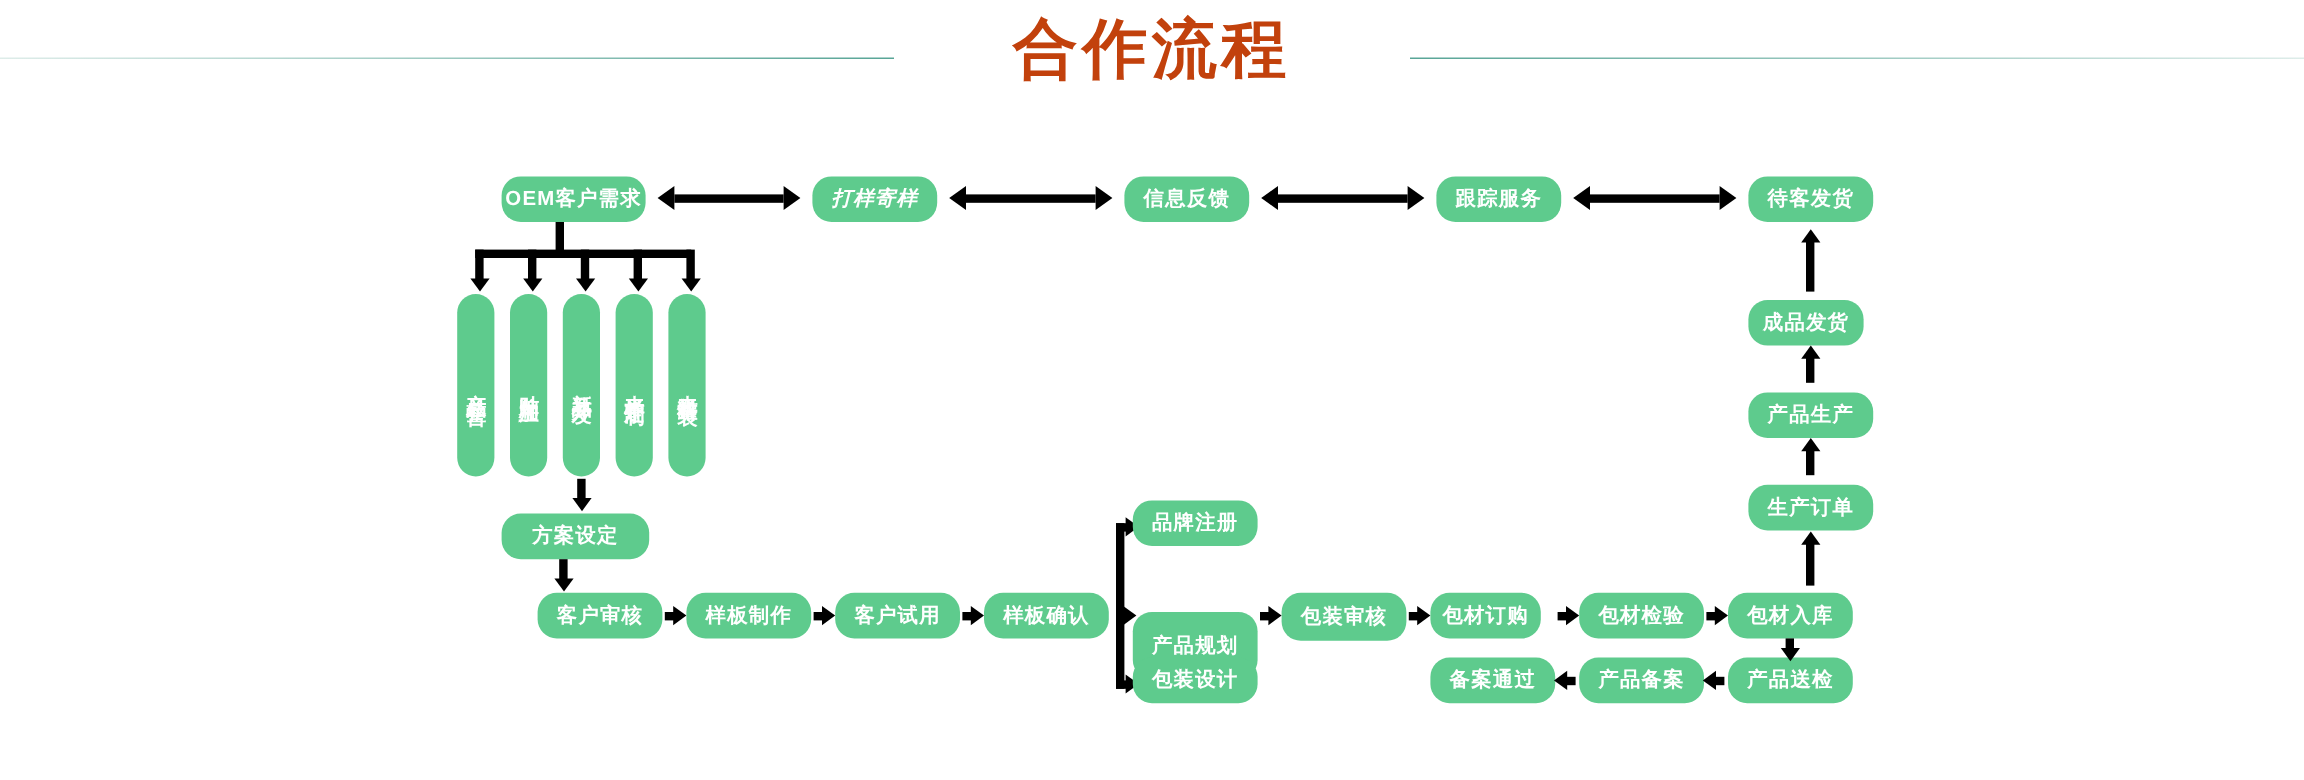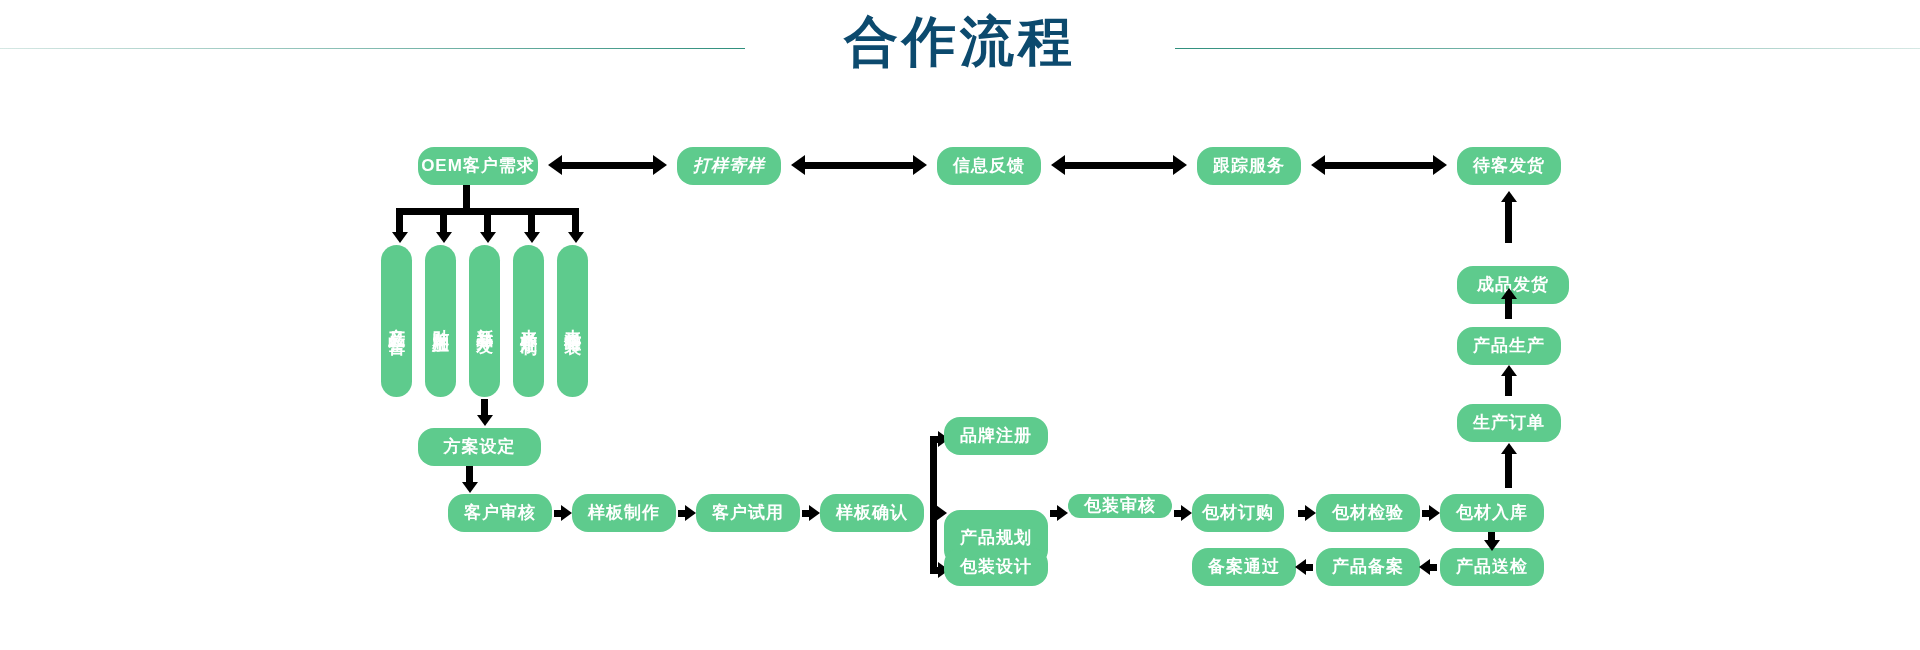--- a/index.html
+++ b/index.html
@@ -9,21 +9,21 @@
     font-family:"Liberation Sans","DejaVu Sans",sans-serif;
     overflow:hidden;
     position:relative;
   }
   #stage{position:relative;width:1920px;height:650px;}
 
   
   .hdr{position:absolute;left:0;top:0;width:1920px;height:120px;}
   .hdr-title{
     position:absolute;left:0;top:8px;width:1920px;text-align:center;
-    font-size:54px;font-weight:bold;color:#0c4a6e;letter-spacing:4px;
+    font-size:54px;font-weight:bold;color:#c2410c;letter-spacing:4px;
     line-height:66px;
   }
   .hdr-sub{
     position:absolute;left:0;top:82px;width:1920px;text-align:center;
     font-size:18px;font-weight:bold;color:#2aa44b;letter-spacing:6px;
   }
   .hdr-line{
     position:absolute;top:48px;height:1px;
     background:linear-gradient(to right,#2f8f7d,#bcd9d2);
   }
@@ -150,21 +150,21 @@
   <div>
     <div class="ar ar-shaft-v" style="left:466px;top:466px;height:18px;"></div>
     <div class="head head-d sm" style="left:462px;top:482px;"></div>
   </div>
 
   <div class="pill" style="left:448px;top:494px;width:104px;height:38px;">客户审核</div>
   <div class="pill" style="left:572px;top:494px;width:104px;height:38px;">样板制作</div>
   <div class="pill" style="left:696px;top:494px;width:104px;height:38px;">客户试用</div>
   <div class="pill" style="left:820px;top:494px;width:104px;height:38px;">样板确认</div>
   <div class="pill" style="left:944px;top:510px;width:104px;height:56px;">产品规划</div>
-  <div class="pill" style="left:1068px;top:494px;width:104px;height:24px;">包装审核</div>
+  <div class="pill" style="left:1068px;top:494px;width:104px;height:40px;">包装审核</div>
   <div class="pill" style="left:1192px;top:494px;width:92px;height:38px;">包材订购</div>
   <div class="pill" style="left:1316px;top:494px;width:104px;height:38px;">包材检验</div>
   <div class="pill" style="left:1440px;top:494px;width:104px;height:38px;">包材入库</div>
 
   <div>
     <div class="ar ar-shaft-h" style="left:554px;top:510px;width:8px;"></div>
     <div class="head head-r sm" style="left:561px;top:505px;"></div>
   </div>
   <div>
     <div class="ar ar-shaft-h" style="left:678px;top:510px;width:8px;"></div>
@@ -221,21 +221,21 @@
     <div class="head head-l sm" style="left:1295px;top:559px;"></div>
   </div>
 
   <div>
     <div class="ar ar-shaft-v" style="left:1488px;top:532px;height:10px;"></div>
     <div class="head head-d sm" style="left:1484px;top:540px;"></div>
   </div>
 
   <div class="pill" style="left:1457px;top:404px;width:104px;height:38px;">生产订单</div>
   <div class="pill" style="left:1457px;top:327px;width:104px;height:38px;">产品生产</div>
-  <div class="pill" style="left:1457px;top:266px;width:112px;height:38px;text-align:center;">成品发货</div>
+  <div class="pill" style="left:1457px;top:250px;width:96px;height:38px;text-align:center;">成品发货</div>
 
   <div>
     <div class="ar ar-shaft-v" style="left:1505px;top:452px;height:36px;"></div>
     <div class="head head-u sm" style="left:1501px;top:443px;"></div>
   </div>
   <div>
     <div class="ar ar-shaft-v" style="left:1505px;top:374px;height:22px;"></div>
     <div class="head head-u sm" style="left:1501px;top:365px;"></div>
   </div>
   <div>

